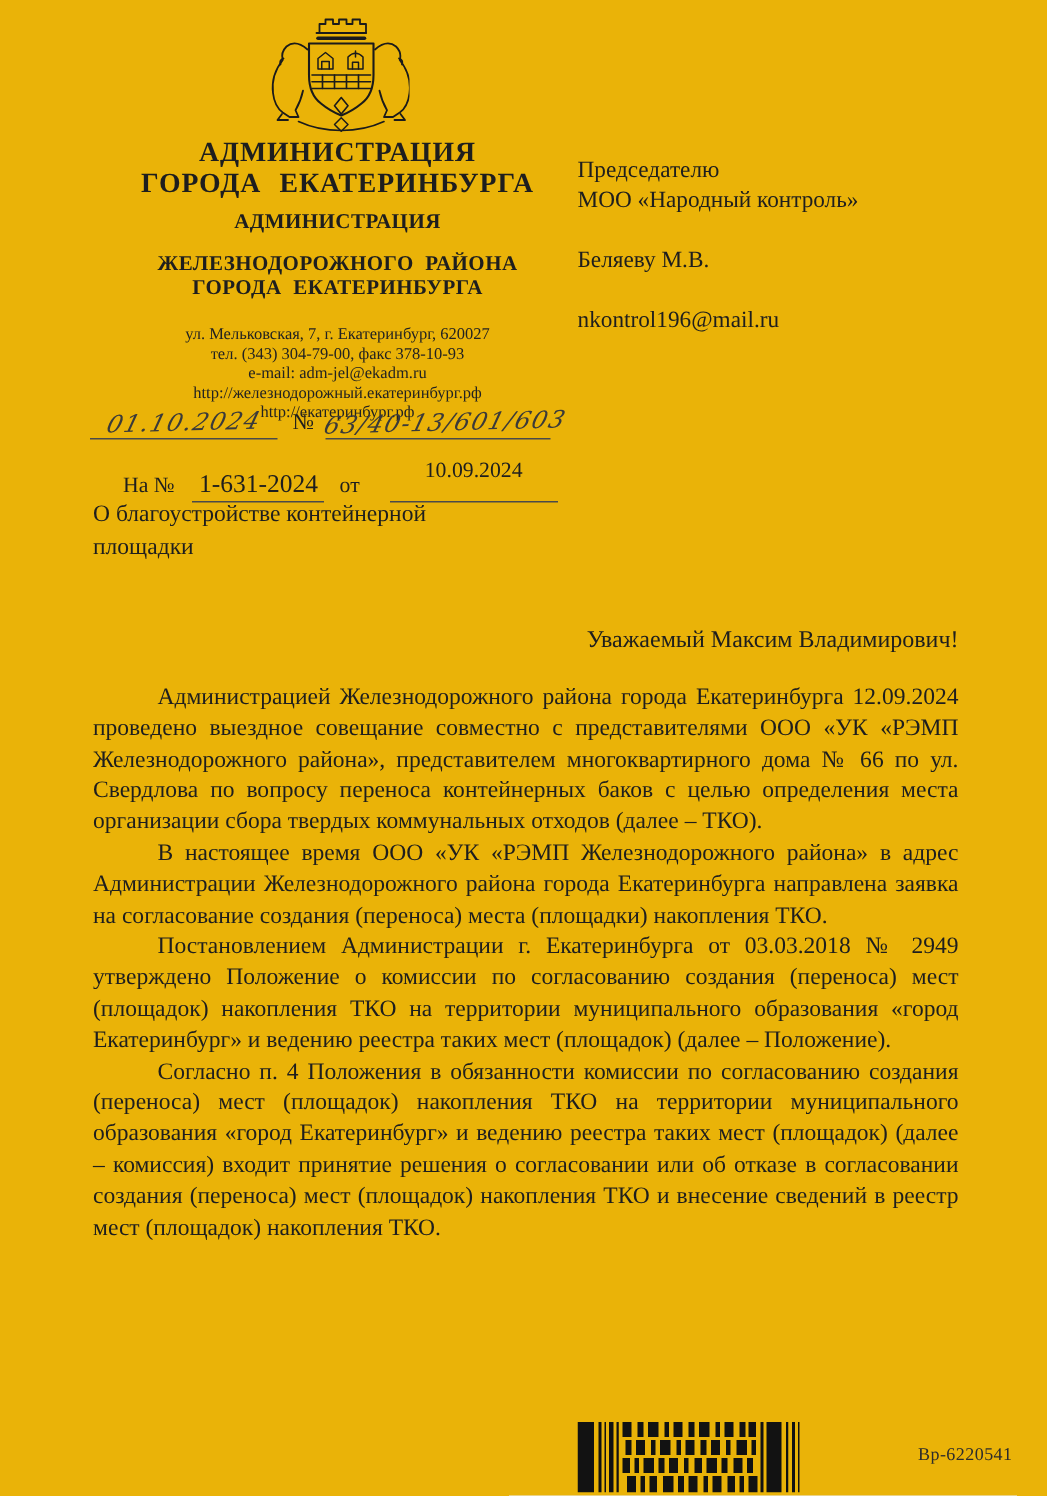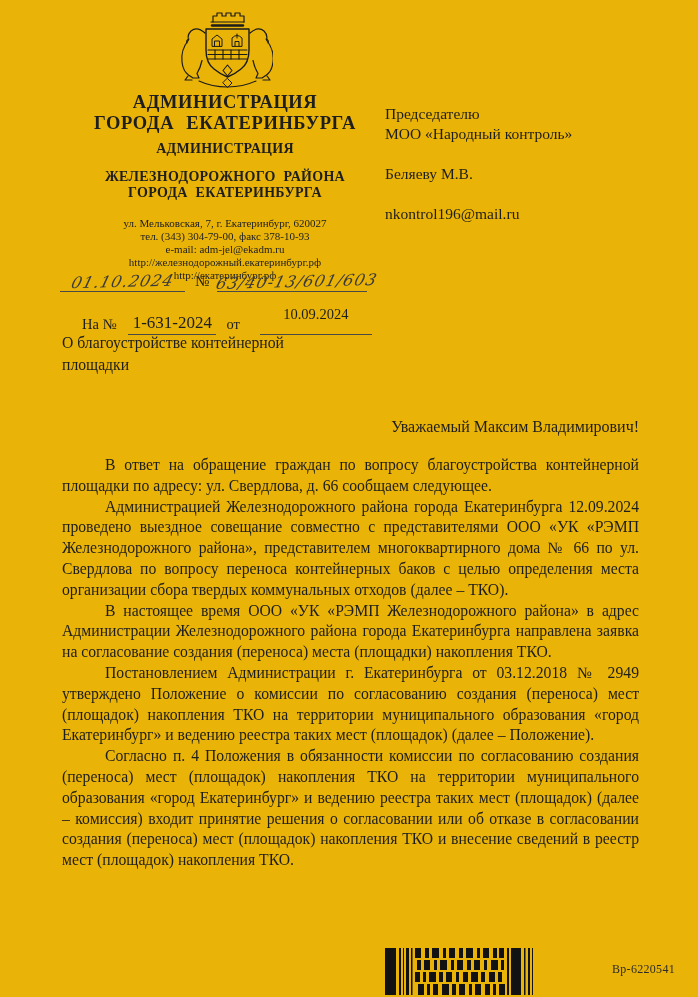--- a/index.html
+++ b/index.html
@@ -119,24 +119,23 @@
     <span class="lbl">На №</span>
     <span class="u-line in-num">1-631-2024</span>
     <span class="lbl">от</span>
     <span class="u-line in-date">10.09.2024</span>
   </div>
 
   <div class="subject">О благоустройстве контейнерной площадки</div>
   <div class="greeting">Уважаемый Максим Владимирович!</div>
 
   <div class="body">
-    <p>В ответ на обращение граждан по вопросу благоустройства контейнерной площадки по адресу: ул. Свердлова, д. 66 сообщаем следующее.</p>
     <p>Администрацией Железнодорожного района города Екатеринбурга 12.09.2024 проведено выездное совещание совместно с представителями ООО «УК «РЭМП Железнодорожного района», представителем многоквартирного дома № 66 по ул. Свердлова по вопросу переноса контейнерных баков с целью определения места организации сбора твердых коммунальных отходов (далее – ТКО).</p>
     <p>В настоящее время ООО «УК «РЭМП Железнодорожного района» в адрес Администрации Железнодорожного района города Екатеринбурга направлена заявка на согласование создания (переноса) места (площадки) накопления ТКО.</p>
-    <p>Постановлением Администрации г. Екатеринбурга от 03.12.2018 № 2949 утверждено Положение о комиссии по согласованию создания (переноса) мест (площадок) накопления ТКО на территории муниципального образования «город Екатеринбург» и ведению реестра таких мест (площадок) (далее – Положение).</p>
+    <p>Постановлением Администрации г. Екатеринбурга от 03.03.2018 № 2949 утверждено Положение о комиссии по согласованию создания (переноса) мест (площадок) накопления ТКО на территории муниципального образования «город Екатеринбург» и ведению реестра таких мест (площадок) (далее – Положение).</p>
     <p>Согласно п. 4 Положения в обязанности комиссии по согласованию создания (переноса) мест (площадок) накопления ТКО на территории муниципального образования «город Екатеринбург» и ведению реестра таких мест (площадок) (далее – комиссия) входит принятие решения о согласовании или об отказе в согласовании создания (переноса) мест (площадок) накопления ТКО и внесение сведений в реестр мест (площадок) накопления ТКО.</p>
   </div>
 
   <svg class="barcode" width="152" height="47" viewBox="0 0 152 47">
     <g fill="#121212">
       <rect x="0" y="0" width="11" height="47"></rect>
       <rect x="14" y="0" width="2" height="47"></rect>
       <rect x="18" y="0" width="1" height="47"></rect>
       <rect x="21" y="0" width="3" height="47"></rect>
       <rect x="26" y="0" width="1.5" height="47"></rect>

